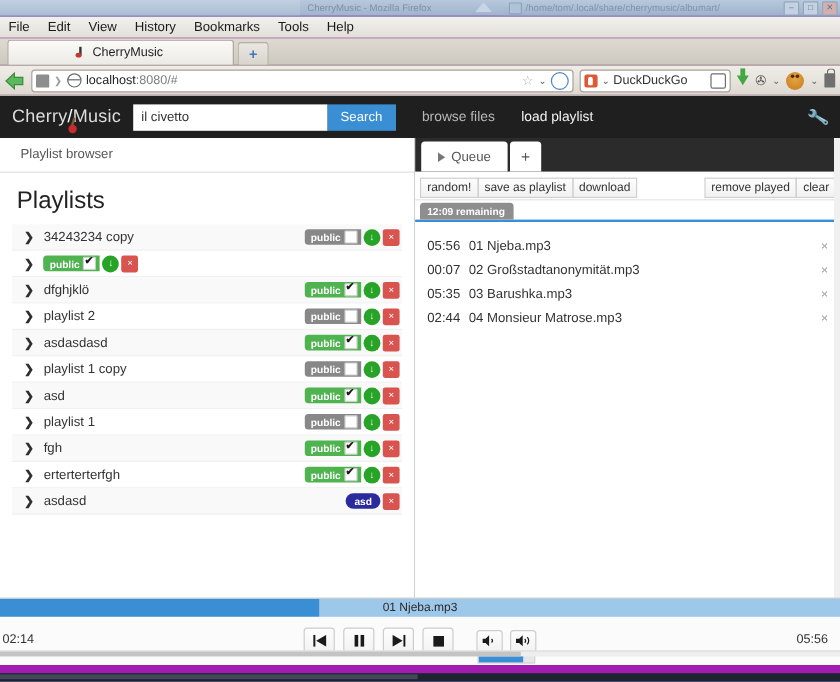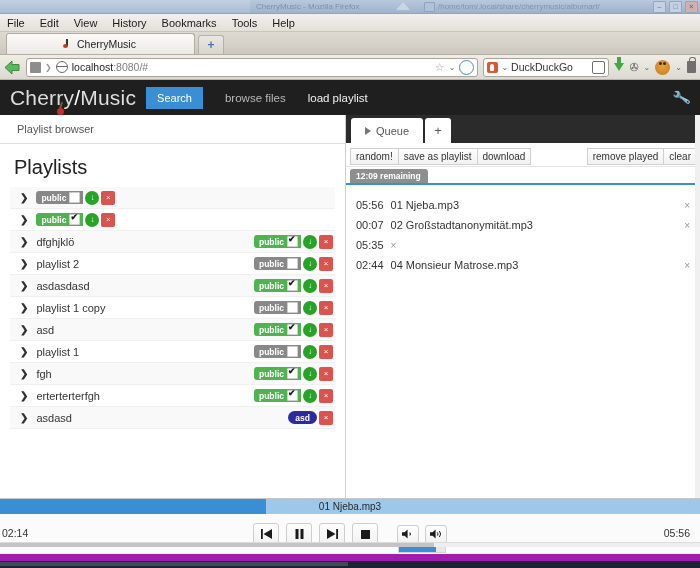--- a/index.html
+++ b/index.html
@@ -220,21 +220,21 @@
     background: #fff;
   }
   .cm-header {
     height: 35px;
     background: #1f1f1f;
     display: flex; align-items: center;
     padding: 0 10px;
     gap: 0;
   }
   .cm-logo {
-    font-size: 21px; color: #ddd;
+    font-size: 15px; color: #ddd;
     letter-spacing: 0.2px;
     position: relative;
     padding-right: 10px;
     white-space: nowrap;
   }
   .cm-logo .slash { color: #fff; }
   .cherry-dot {
     position: absolute; left: 47px; bottom: -5px;
     width: 7px; height: 7px; border-radius: 50%; background: #cc2b2b;
   }
@@ -566,34 +566,36 @@
   </div>
 
   <div class="page">
 
     <div class="cm-header">
       <div class="cm-logo">
         <span>Cherry</span><span class="slash">/</span><span>Music</span>
         <span class="cherry-stem"></span>
         <span class="cherry-dot"></span>
       </div>
+      <input class="cm-search-input" value="il civetto" style="">
       <button class="cm-search-btn">Search</button>
       <div class="cm-navlink">browse files</div>
       <div class="cm-navlink active">load playlist</div>
       <div class="cm-wrench">🔧</div>
     </div>
 
     <div class="cm-body">
 
       <div class="left-col">
         <div class="pl-browser-bar">Playlist browser</div>
         <h1 class="pl-title">Playlists</h1>
         <div class="pl-list">
             <div class="pl-row">
               <span class="pl-arrow">❯</span>
+              <span class="pl-name">34243234 copy</span>
               <div class="pl-badges">
                 <span class="badge-public off">
                   <span>public</span>
                   <span class="badge-check"></span>
                 </span>
                 <span class="btn-dl">↓</span>
                 <span class="btn-x">×</span>
               </div>
             </div>
             <div class="pl-row">
@@ -739,20 +741,21 @@
               <span class="q-name">01 Njeba.mp3</span>
               <span class="q-x">×</span>
             </div>
             <div class="q-item">
               <span class="q-time">00:07</span>
               <span class="q-name">02 Großstadtanonymität.mp3</span>
               <span class="q-x">×</span>
             </div>
             <div class="q-item">
               <span class="q-time">05:35</span>
+              <span class="q-name">03 Barushka.mp3</span>
               <span class="q-x">×</span>
             </div>
             <div class="q-item">
               <span class="q-time">02:44</span>
               <span class="q-name">04 Monsieur Matrose.mp3</span>
               <span class="q-x">×</span>
             </div>
           </div>
         <div class="right-scrollbar"></div>
       </div>

